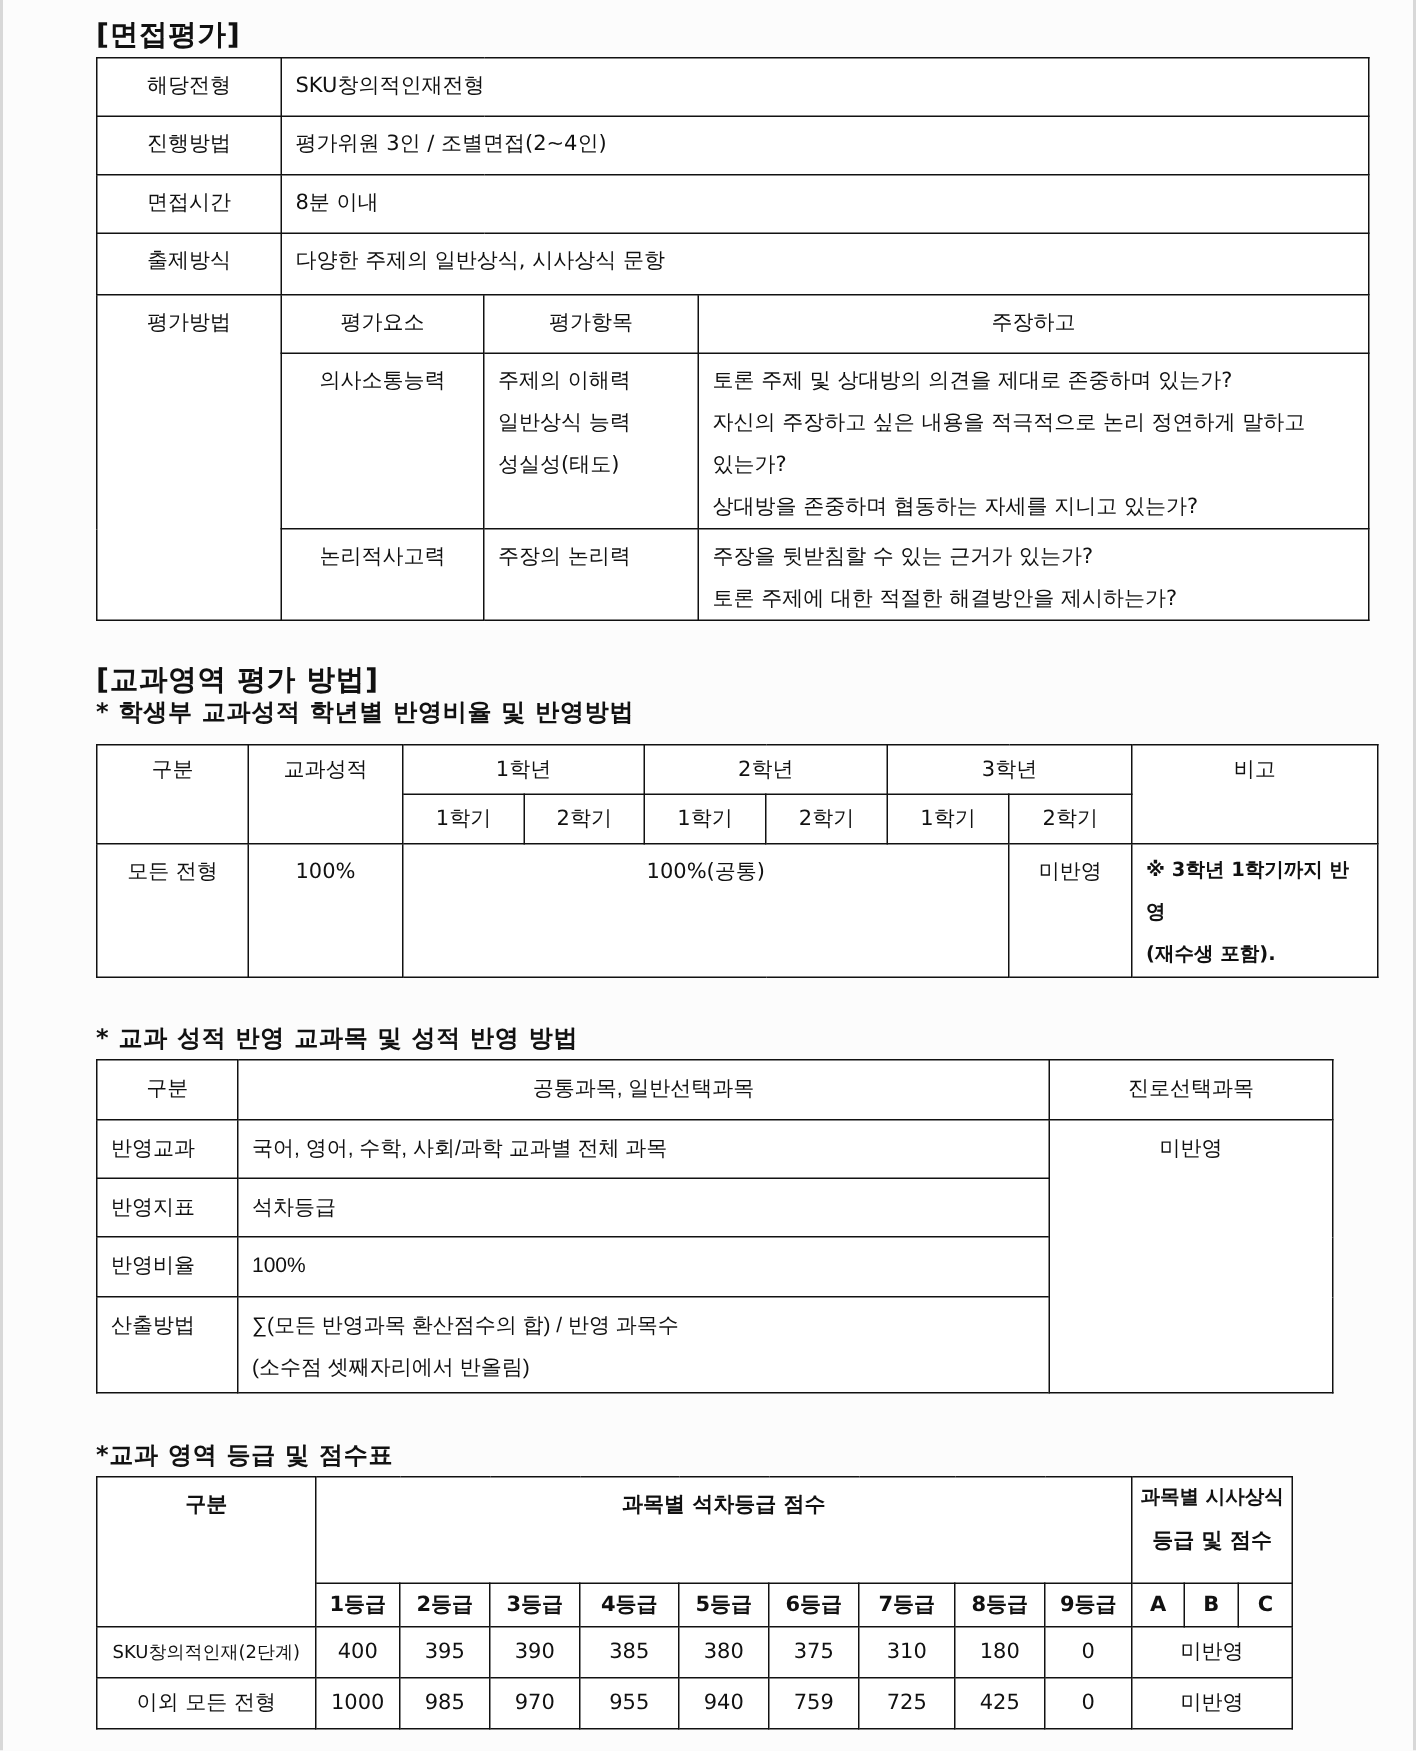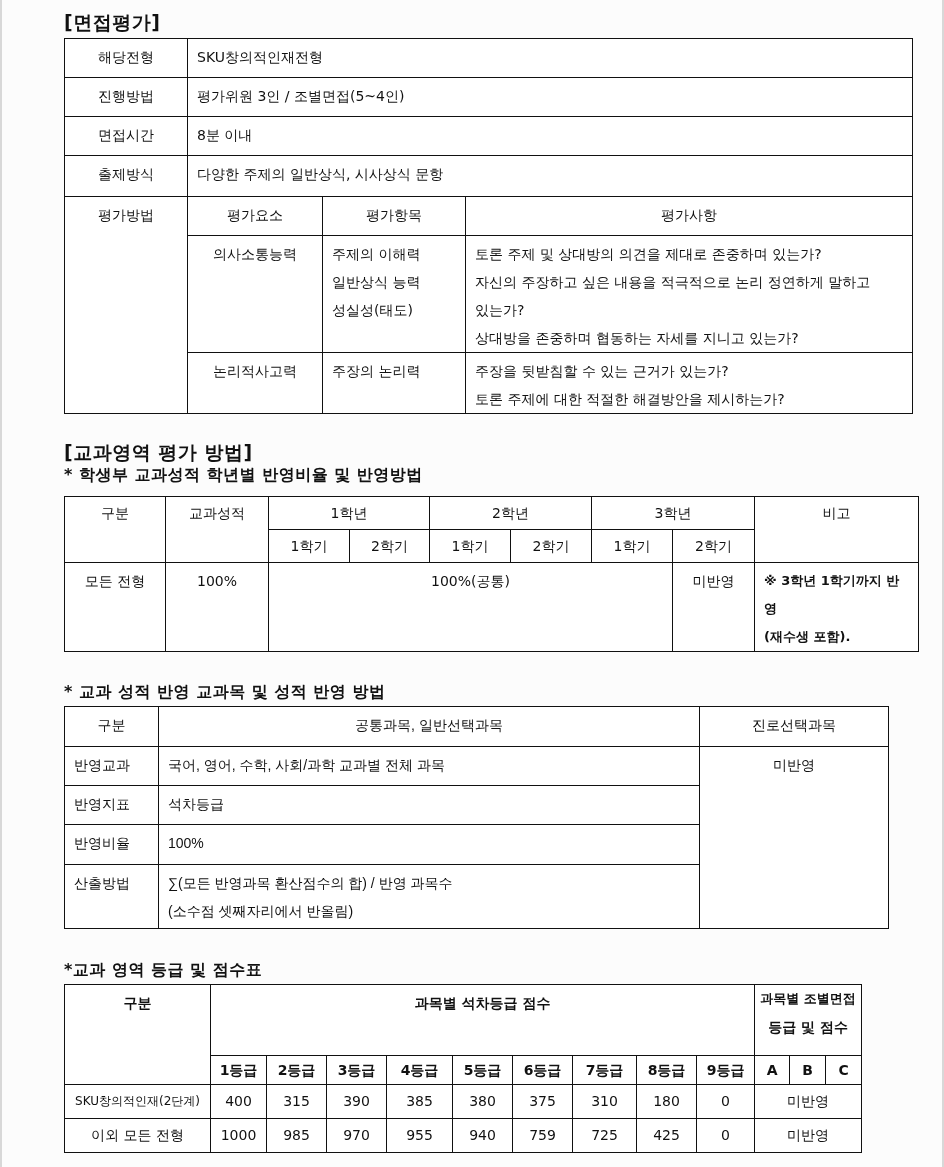--- a/index.html
+++ b/index.html
@@ -51,21 +51,21 @@
         </td>
     <td colspan="3" class="pl">
           <span class="cell-text">SKU창의적인재전형</span>
         </td>
   </tr>
   <tr style="height:39px;">
     <td class="c">
           <span class="cell-text">진행방법</span>
         </td>
     <td colspan="3" class="pl">
-          <span class="cell-text">평가위원 3인 / 조별면접(5~4인)</span>
+          <span class="cell-text">평가위원 3인 / 조별면접(2~4인)</span>
         </td>
   </tr>
   <tr style="height:39px;">
     <td class="c">
           <span class="cell-text">면접시간</span>
         </td>
     <td colspan="3" class="pl">
           <span class="cell-text">8분 이내</span>
         </td>
   </tr>
@@ -81,21 +81,21 @@
     <td rowspan="3" class="c">
           <span class="cell-text">평가방법</span>
         </td>
     <td class="c">
           <span class="cell-text">평가요소</span>
         </td>
     <td class="c">
           <span class="cell-text">평가항목</span>
         </td>
     <td class="c">
-          <span class="cell-text">평가사항</span>
+          <span class="cell-text">주장하고</span>
         </td>
   </tr>
   <tr style="height:117px;">
     <td class="c">
           <span class="cell-text">의사소통능력</span>
         </td>
     <td class="pl">
       <div class="lines" style="padding-top:4px">
         <span>주제의 이해력</span>
         <span>일반상식 능력</span>
@@ -292,21 +292,21 @@
   <tbody>
       <tr style="height:71px;">
     <td rowspan="2" class="c bold">
           <span class="cell-text">구분</span>
         </td>
     <td colspan="9" class="c bold">
           <span class="cell-text">과목별 석차등급 점수</span>
         </td>
     <td colspan="3" class="c bold">
       <div class="lines" style="padding-top:0px">
-        <span style="white-space:nowrap; font-size:13px">과목별 조별면접</span>
+        <span style="white-space:nowrap; font-size:13px">과목별 시사상식</span>
         <span>등급 및 점수</span>
       </div>
     </td>
   </tr>
   <tr style="height:29px;">
     <td class="c bold">
           <span class="cell-text" style="padding-top:0">1등급</span>
         </td>
     <td class="c bold">
           <span class="cell-text" style="padding-top:0">2등급</span>
@@ -343,21 +343,21 @@
         </td>
   </tr>
   <tr style="height:34px;">
     <td class="c" style="font-size:12px">
           <span class="cell-text" style="padding-top:2px">SKU창의적인재(2단계)</span>
         </td>
     <td class="c">
           <span class="cell-text" style="padding-top:2px">400</span>
         </td>
     <td class="c">
-          <span class="cell-text" style="padding-top:2px">315</span>
+          <span class="cell-text" style="padding-top:2px">395</span>
         </td>
     <td class="c">
           <span class="cell-text" style="padding-top:2px">390</span>
         </td>
     <td class="c">
           <span class="cell-text" style="padding-top:2px">385</span>
         </td>
     <td class="c">
           <span class="cell-text" style="padding-top:2px">380</span>
         </td>

